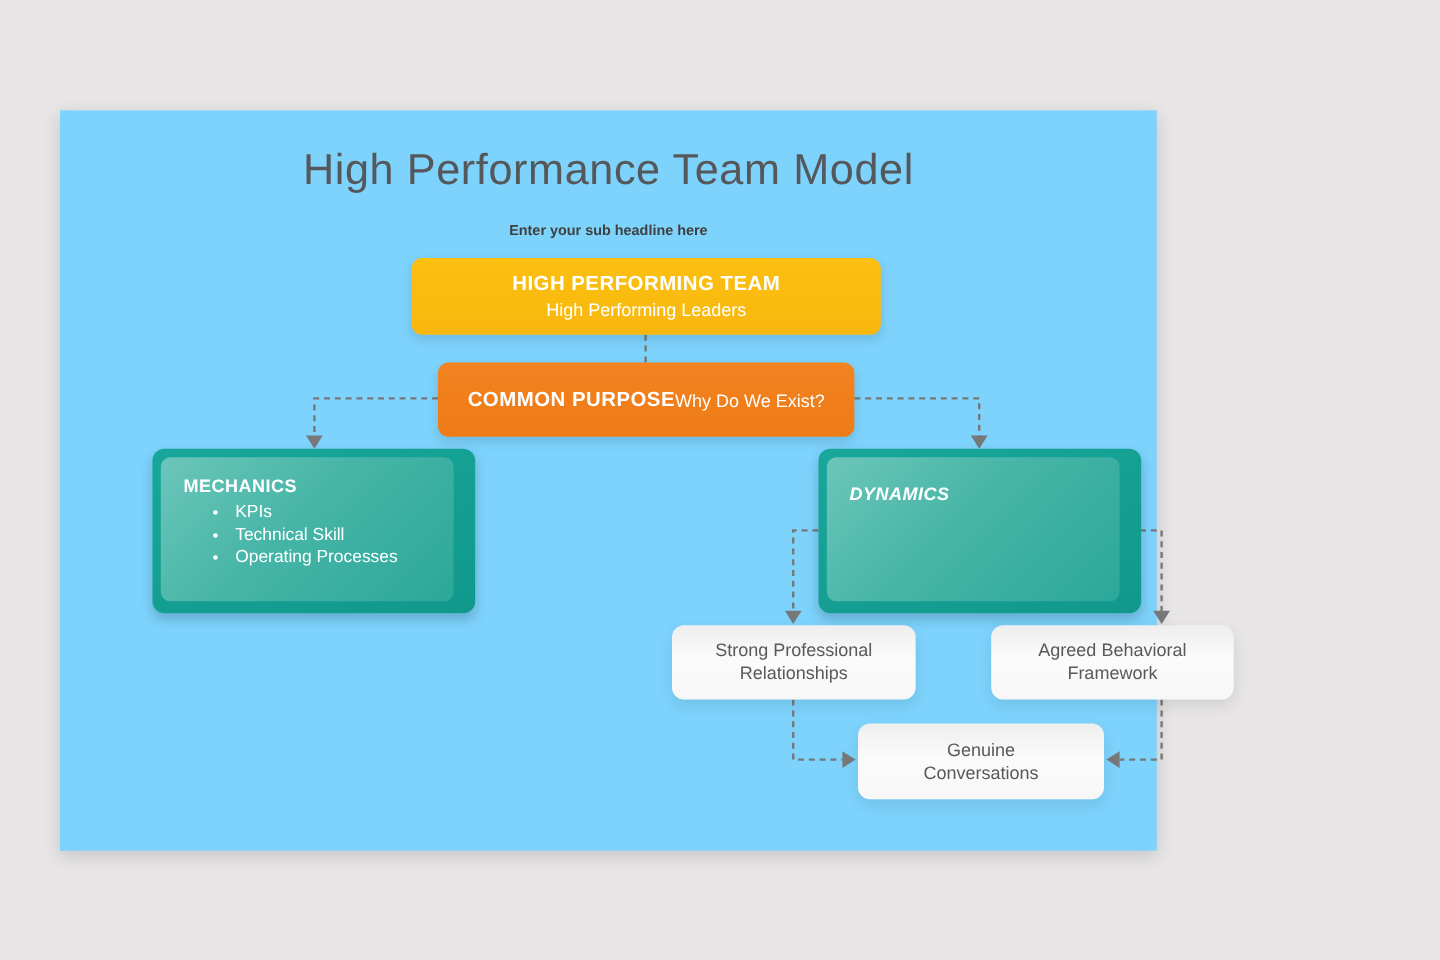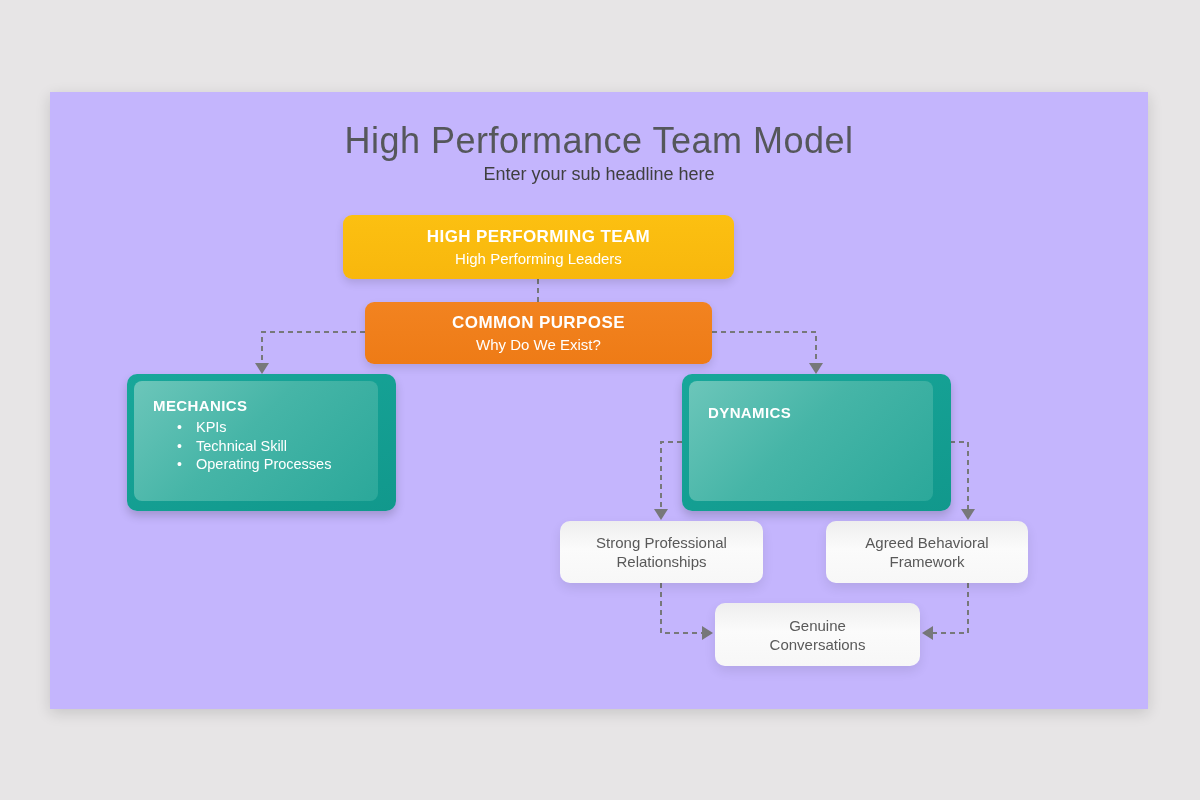--- a/index.html
+++ b/index.html
@@ -6,39 +6,40 @@
   html, body { width: 1200px; height: 800px; }
   body {
     font-family: "Liberation Sans", sans-serif;
     background: #e7e5e6;
     position: relative;
     overflow: hidden;
   }
   .slide {
     position: absolute;
     left: 50px; top: 92px;
-    width: 1098px; height: 617px;
-    background: #c4b5fd;
+    width: 914px; height: 617px;
+    background: #7dd3fc;
     box-shadow: 0 4px 14px rgba(0,0,0,0.14);
   }
   .page-title {
     position: absolute;
     left: 0; top: 28px; width: 100%;
     text-align: center;
     font-size: 36px;
     font-weight: 400;
     color: #55575b;
     letter-spacing: 0.5px;
   }
   .page-subtitle {
     position: absolute;
-    left: 0; top: 72px; width: 100%;
+    left: 0; top: 93px; width: 100%;
     text-align: center;
-    font-size: 18px;
+    font-size: 12px;
     color: #3f3f3f;
+    font-weight: bold;
   }
   .connectors {
     position: absolute;
     left: 0; top: 0; width: 1098px; height: 617px;
     pointer-events: none;
   }
   .connectors path.dash {
     fill: none;
     stroke: #77787a;
     stroke-width: 2;
@@ -51,21 +52,21 @@
   .node-top {
     left: 293px; top: 123px; width: 391px; height: 64px;
     background: linear-gradient(180deg, #fcc011 0%, #f8b70d 100%);
     box-shadow: 0 4px 9px rgba(0,0,0,0.12);
     display: flex; flex-direction: column; justify-content: center; align-items: center;
   }
   .node-purpose {
     left: 315px; top: 210px; width: 347px; height: 62px;
     background: linear-gradient(180deg, #f28320 0%, #ee7b16 100%);
     box-shadow: 0 4px 9px rgba(0,0,0,0.12);
-    display: flex; flex-direction: column; justify-content: center; align-items: center;
+    display: flex; flex-direction: row; justify-content: center; align-items: center;
   }
   .node-title {
     color: #ffffff; font-size: 17px; font-weight: bold; letter-spacing: 0.4px;
   }
   .node-sub { color: #ffffff; font-size: 15px; margin-top: 3px; }
 
   .teal {
     width: 269px; height: 137px;
     background: linear-gradient(160deg, #18a79a 0%, #11988c 100%);
     padding: 7px 18px 10px 7px;
@@ -74,21 +75,21 @@
   }
   .teal-mechanics { left: 77px; top: 282px; }
   .teal-dynamics  { left: 632px; top: 282px; }
   .teal-inner {
     width: 100%; height: 100%;
     border-radius: 8px;
     background: linear-gradient(135deg, #6cc6ba 0%, #46b5a7 45%, #2ba89a 100%);
     color: #ffffff;
     padding: 16px 10px 0 19px;
   }
-  .teal-dynamics .teal-inner { padding-top: 23px; }
+  .teal-dynamics .teal-inner { padding-top: 23px; font-style: italic; }
   .teal-heading { font-size: 15px; font-weight: bold; letter-spacing: 0.4px; }
   .teal-list { list-style: none; margin-top: 4px; }
   .teal-dynamics .teal-list { margin-top: 12px; }
   .teal-list li {
     font-size: 14.5px; line-height: 18.5px;
     padding-left: 43px; position: relative;
   }
   .teal-list li::before {
     content: "\2022";
     position: absolute; left: 24px; top: 0;

